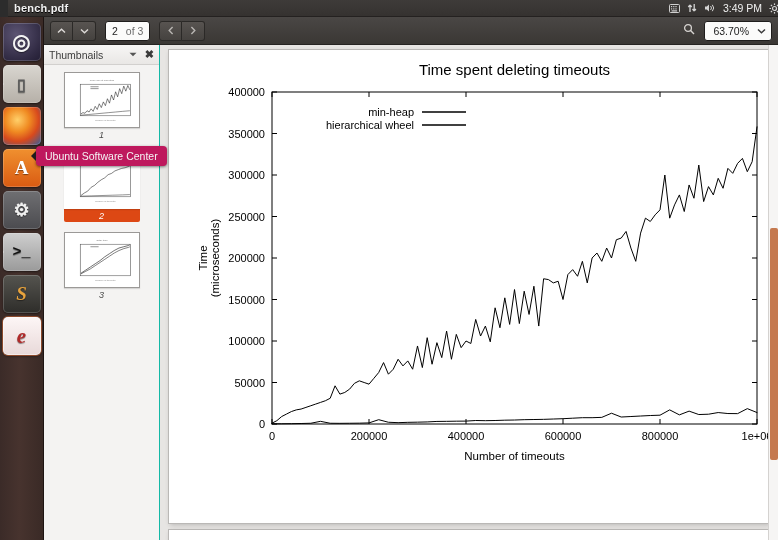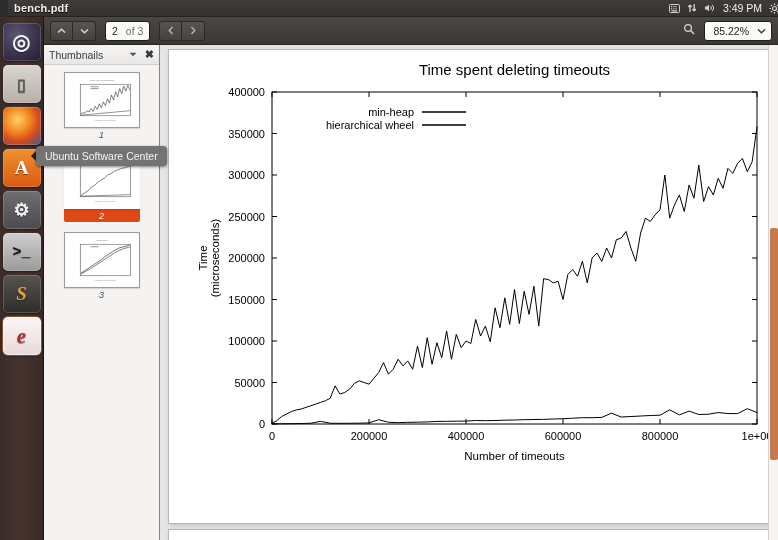--- a/index.html
+++ b/index.html
@@ -131,21 +131,21 @@
   }
   .vscroll {
     position:absolute; right:0; top:0; width:10px; height:495px; background:#f6f5f4;
     border-left:1px solid #d4d2d0;
   }
   .vthumb { position:absolute; left:1px; top:183px; width:8px; height:232px; background:#c5794f; border-radius:2px; }
 
   
   .tooltip {
     position:absolute; left:36px; top:146px; height:20px;
-    background:#737373; border-radius:4px; display:flex; align-items:center;
+    background:#be185d; border-radius:4px; display:flex; align-items:center;
     padding:4px 9px; z-index:50; box-shadow:0 1px 3px rgba(0,0,0,.5);
   }
   .tooltip span { color:#f5f5f5; font-size:10.5px; white-space:nowrap; }
   .tooltip::before {
     content:''; position:absolute; left:-5px; top:50%; margin-top:-5px;
     width:0;height:0;border-top:5px solid transparent;border-bottom:5px solid transparent;
     border-right:5px solid #1c1c1c;
   }
 </style>
 </head>
@@ -259,21 +259,21 @@
         </div>
       </div>
       <div class="tb-right">
         <div class="search-ic">
           <svg width="12" height="12" viewBox="0 0 12 12">
               <circle cx="5" cy="5" r="3.4" fill="none" stroke="#d6d3d0" stroke-width="1.3"></circle>
               <line x1="7.6" y1="7.6" x2="11" y2="11" stroke="#d6d3d0" stroke-width="1.4"></line>
             </svg>
         </div>
         <div class="zoombox">
-          <span class="zv">85.22%</span>
+          <span class="zv">63.70%</span>
           <span class="zc">
             <svg width="9" height="6" viewBox="0 0 9 6">
                 <path d="M1 1.4 L4.5 4.8 L8 1.4" stroke="#3a3a3a" stroke-width="1.4" fill="none"></path>
               </svg>
           </span>
         </div>
       </div>
     </div>
 
     <div class="body">

